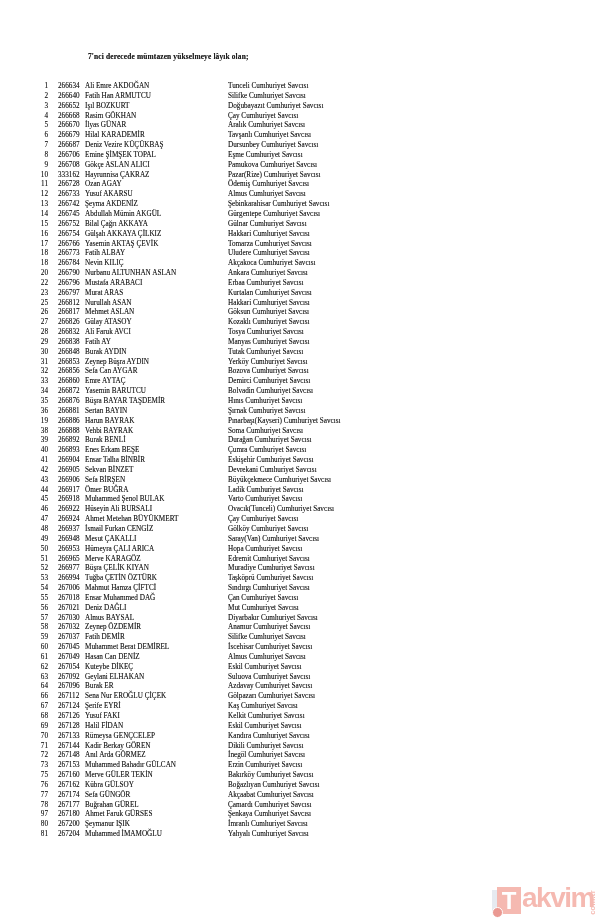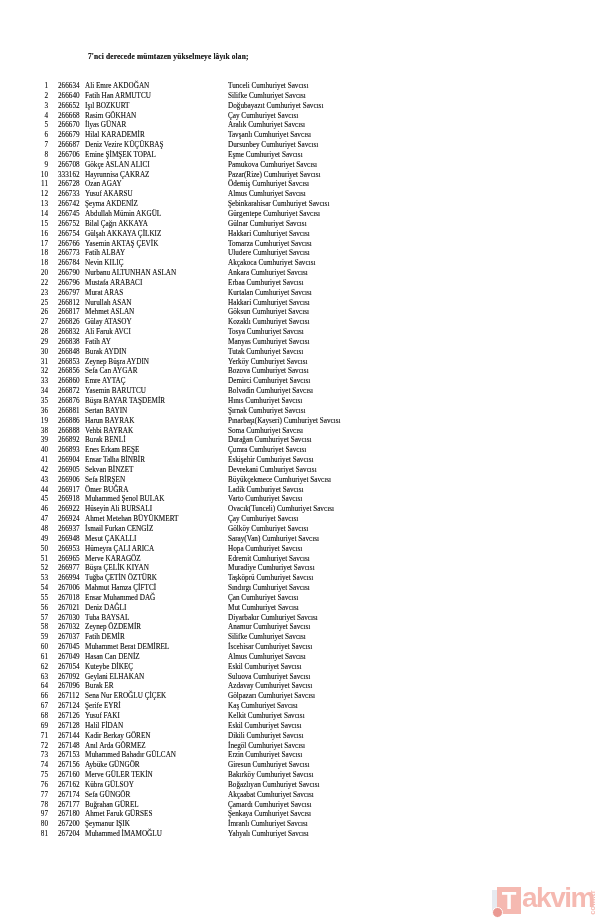--- a/index.html
+++ b/index.html
@@ -454,21 +454,21 @@
   <div class="row">
     <span class="c-no">56</span>
     <span class="c-reg">267021</span>
     <span class="c-name">Deniz DAĞLI</span>
     <span class="c-title">Mut Cumhuriyet Savcısı</span>
   </div>
 
   <div class="row">
     <span class="c-no">57</span>
     <span class="c-reg">267030</span>
-    <span class="c-name">Tuba BAYSAL</span>
+    <span class="c-name">Almus BAYSAL</span>
     <span class="c-title">Diyarbakır Cumhuriyet Savcısı</span>
   </div>
 
   <div class="row">
     <span class="c-no">58</span>
     <span class="c-reg">267032</span>
     <span class="c-name">Zeynep ÖZDEMİR</span>
     <span class="c-title">Anamur Cumhuriyet Savcısı</span>
   </div>
 
@@ -536,20 +536,26 @@
     <span class="c-title">Kelkit Cumhuriyet Savcısı</span>
   </div>
 
   <div class="row">
     <span class="c-no">69</span>
     <span class="c-reg">267128</span>
     <span class="c-name">Halil FİDAN</span>
     <span class="c-title">Eskil Cumhuriyet Savcısı</span>
   </div>
 
+  <div class="row">
+    <span class="c-no">70</span>
+    <span class="c-reg">267133</span>
+    <span class="c-name">Rümeysa GENÇCELEP</span>
+    <span class="c-title">Kandıra Cumhuriyet Savcısı</span>
+  </div>
 
   <div class="row">
     <span class="c-no">71</span>
     <span class="c-reg">267144</span>
     <span class="c-name">Kadir Berkay GÖREN</span>
     <span class="c-title">Dikili Cumhuriyet Savcısı</span>
   </div>
 
   <div class="row">
     <span class="c-no">72</span>
@@ -558,26 +564,20 @@
     <span class="c-title">İnegöl Cumhuriyet Savcısı</span>
   </div>
 
   <div class="row">
     <span class="c-no">73</span>
     <span class="c-reg">267153</span>
     <span class="c-name">Muhammed Bahadır GÜLCAN</span>
     <span class="c-title">Erzin Cumhuriyet Savcısı</span>
   </div>
 
-  <div class="row">
-    <span class="c-no">74</span>
-    <span class="c-reg">267156</span>
-    <span class="c-name">Aybüke GÜNGÖR</span>
-    <span class="c-title">Giresun Cumhuriyet Savcısı</span>
-  </div>
 
   <div class="row">
     <span class="c-no">75</span>
     <span class="c-reg">267160</span>
     <span class="c-name">Merve GÜLER TEKİN</span>
     <span class="c-title">Bakırköy Cumhuriyet Savcısı</span>
   </div>
 
   <div class="row">
     <span class="c-no">76</span>

